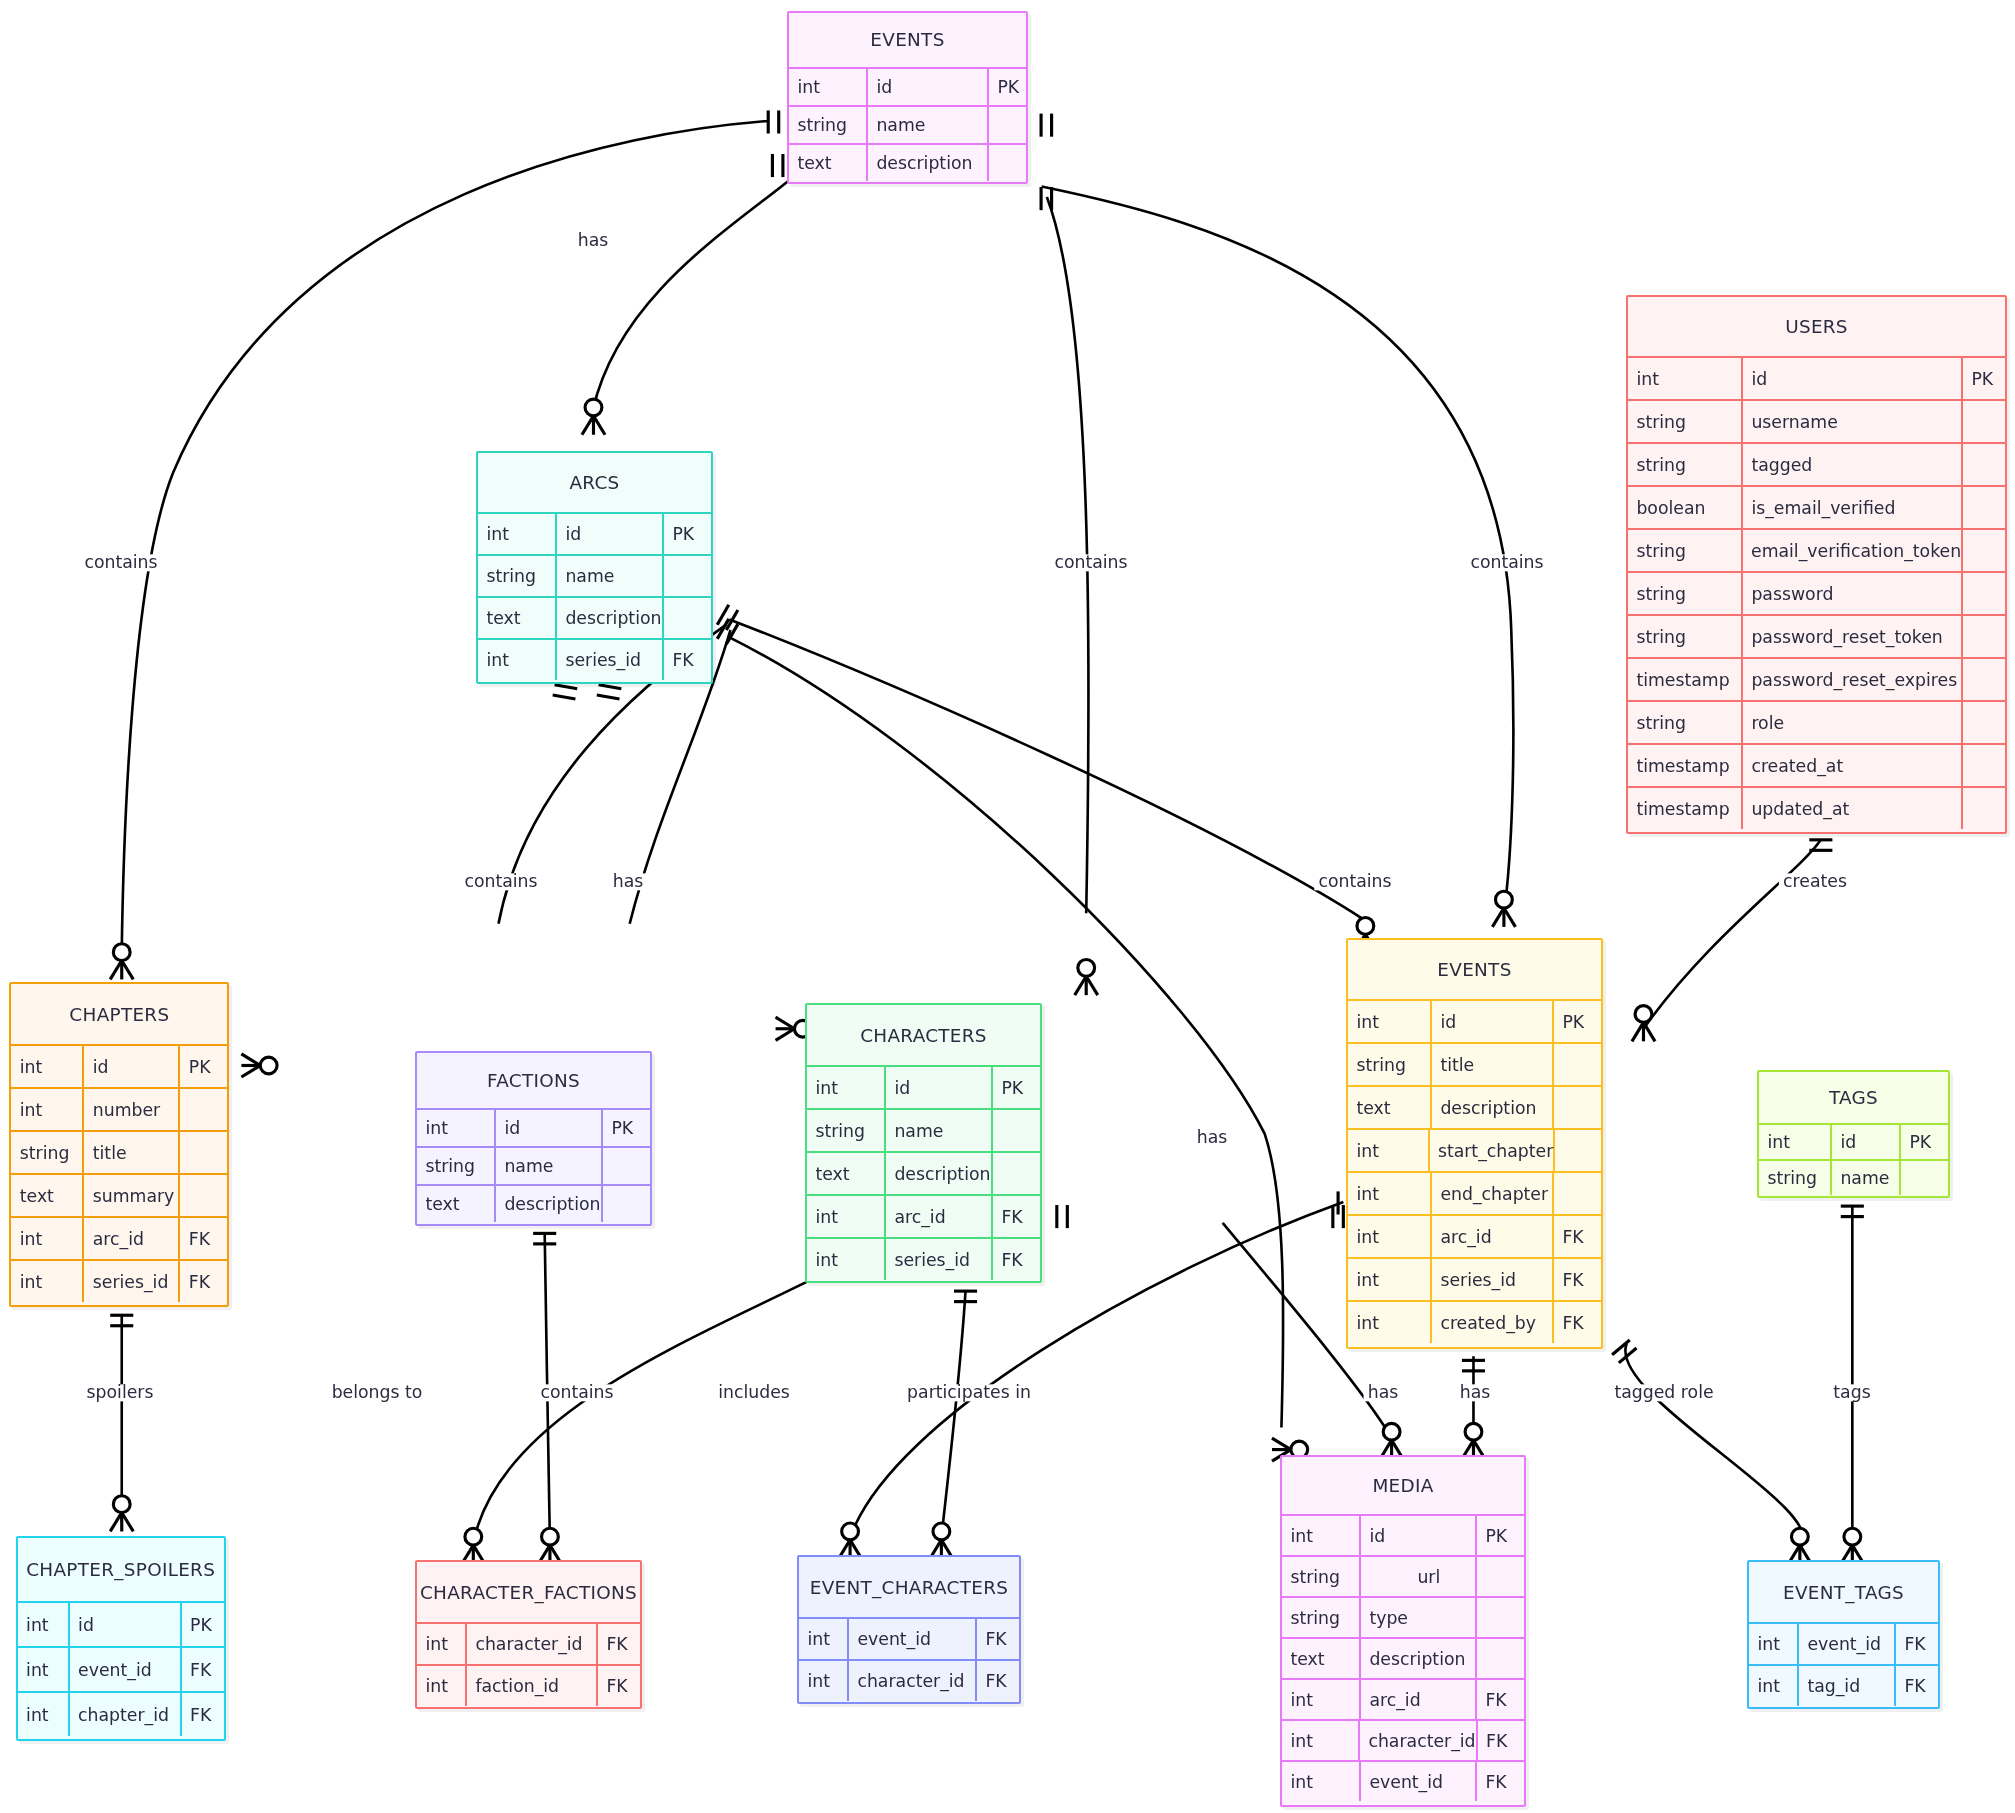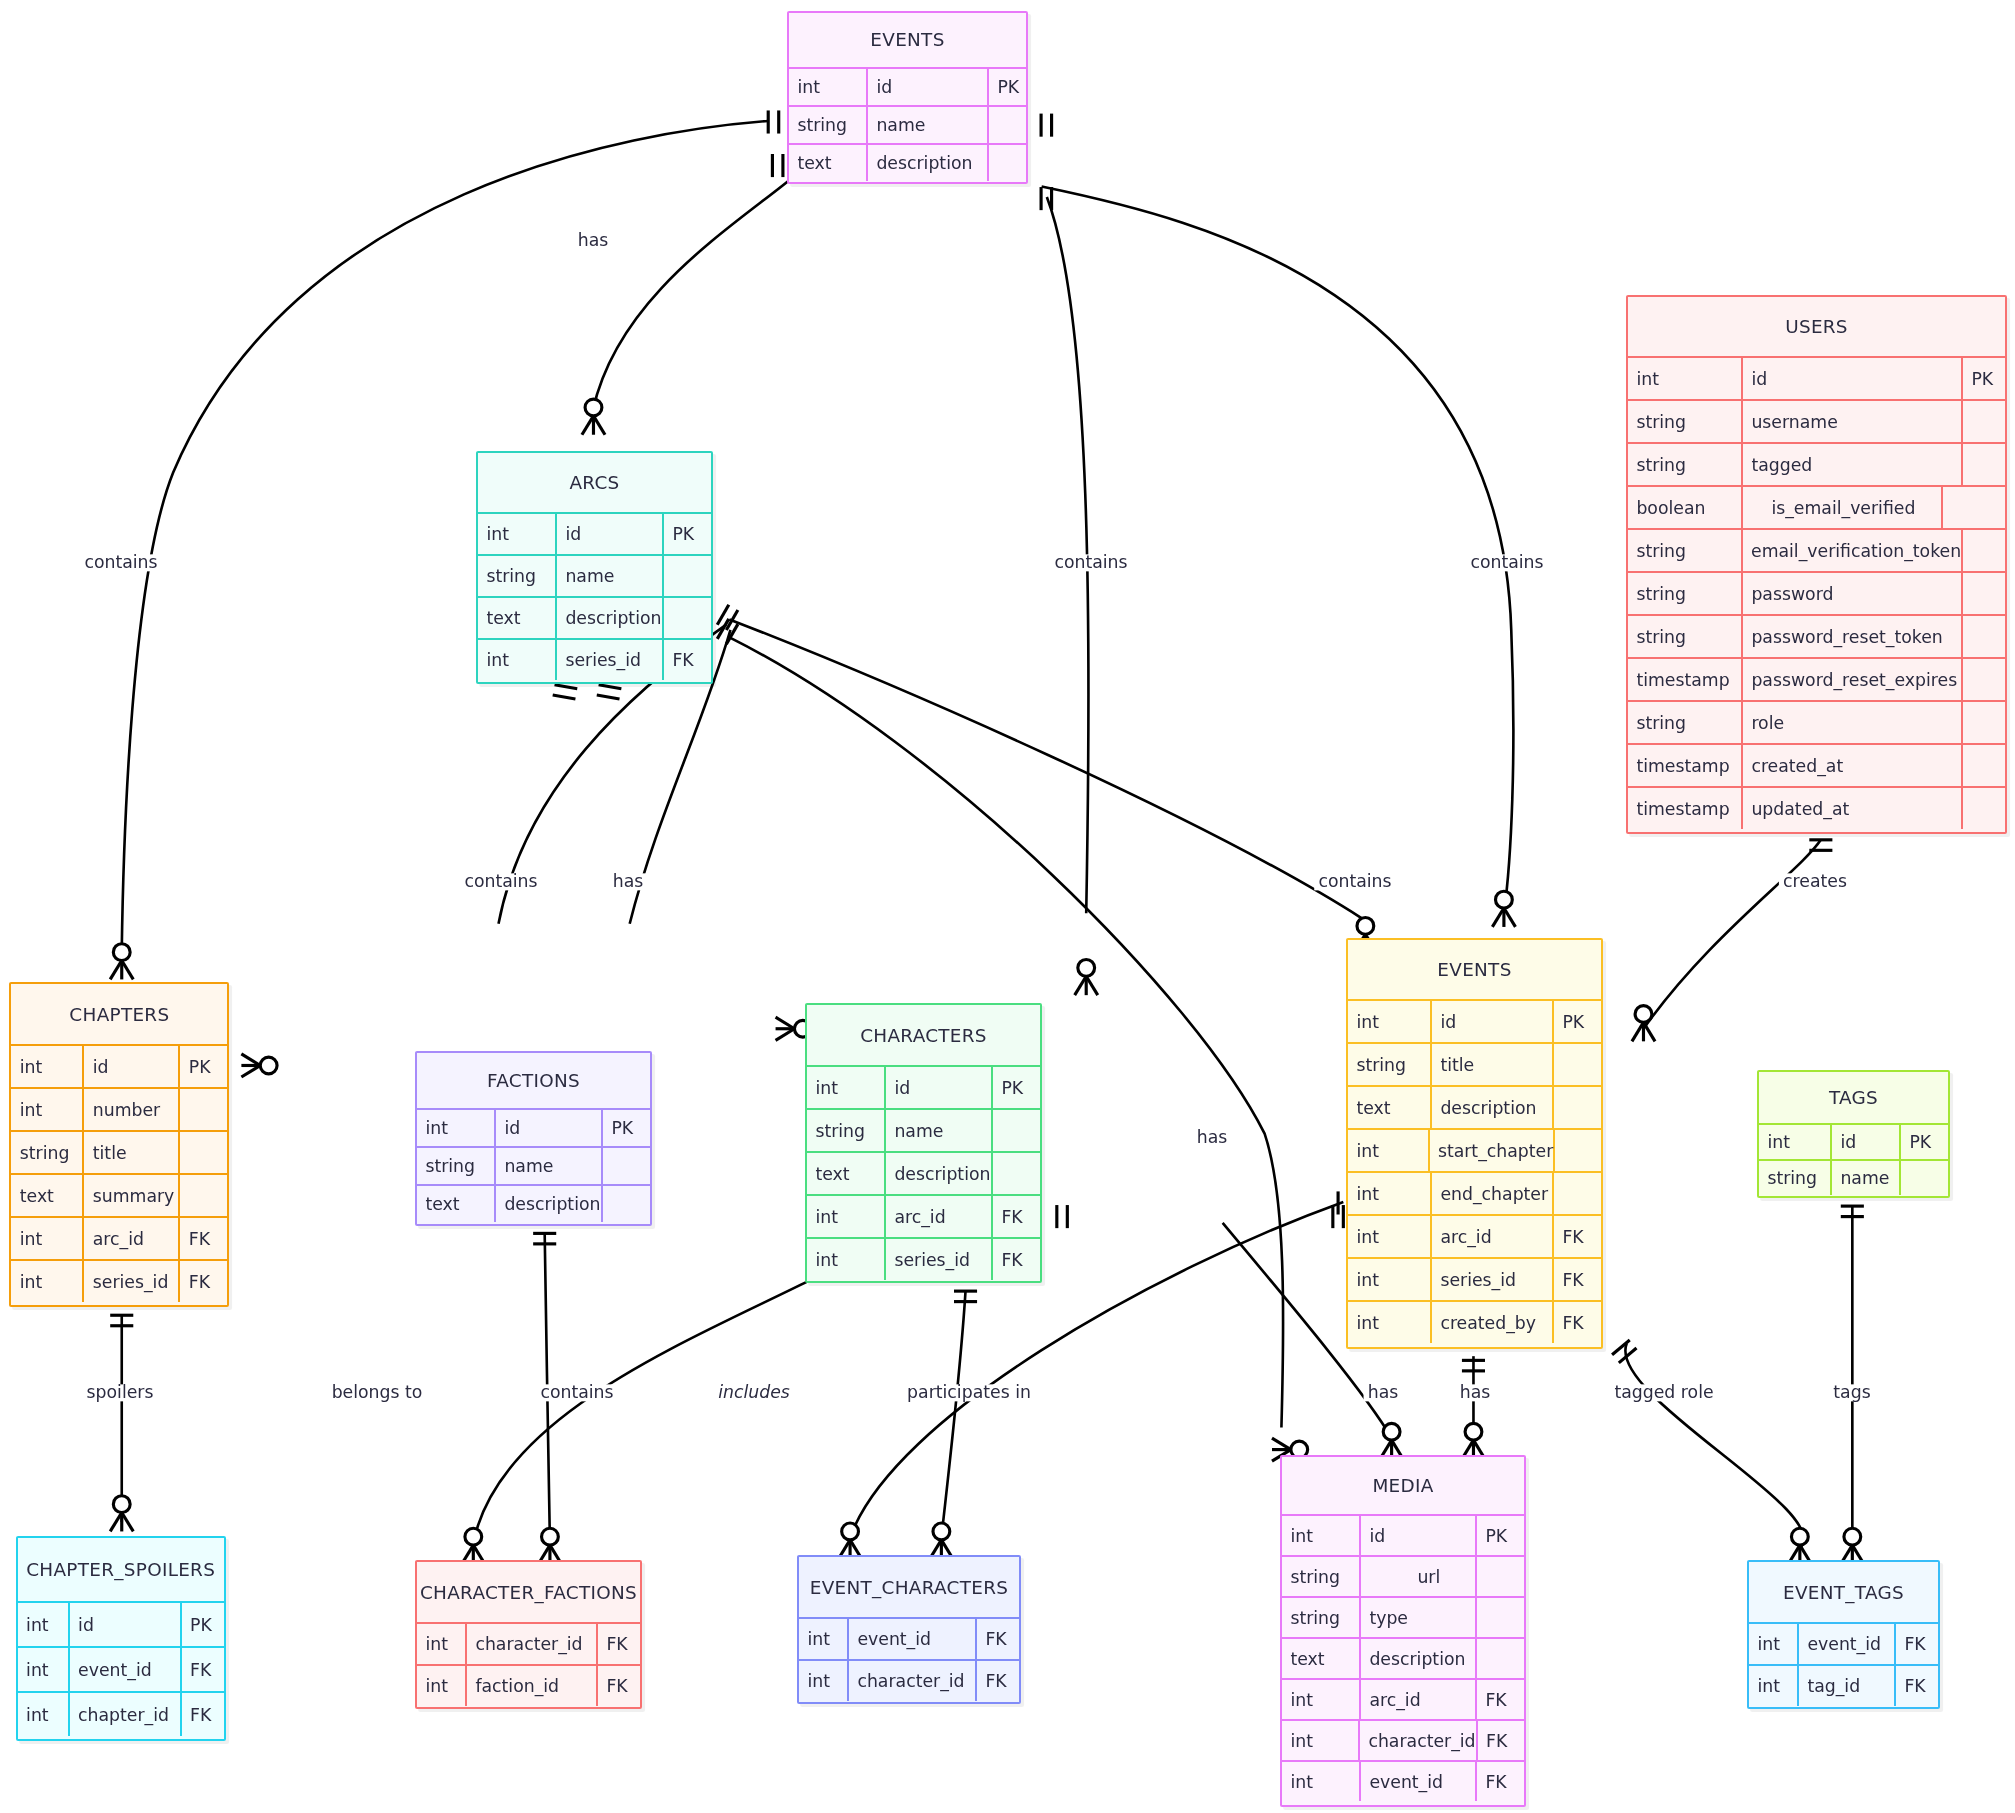--- a/index.html
+++ b/index.html
@@ -294,21 +294,21 @@
         <div class="ent-row" style="height: 43px; border-top-color: rgb(248, 113, 113);">
           <div class="cell c-type" style="width: 115px; border-right-color: rgb(248, 113, 113);">string</div>
           <div class="cell c-name" style="border-right-color: rgb(248, 113, 113);">username</div>
           <div class="cell c-key" style="width: 42px;"></div>
         </div>
         <div class="ent-row" style="height: 43px; border-top-color: rgb(248, 113, 113);">
           <div class="cell c-type" style="width: 115px; border-right-color: rgb(248, 113, 113);">string</div>
           <div class="cell c-name" style="border-right-color: rgb(248, 113, 113);">tagged</div>
           <div class="cell c-key" style="width: 42px;"></div>
         </div>
-        <div class="ent-row" style="height: 43px; border-top-color: rgb(248, 113, 113); gap: 20px;">
+        <div class="ent-row" style="height: 43px; border-top-color: rgb(248, 113, 113);">
           <div class="cell c-type" style="width: 115px; border-right-color: rgb(248, 113, 113);">boolean</div>
           <div class="cell c-name" style="border-right-color: rgb(248, 113, 113);">is_email_verified</div>
           <div class="cell c-key" style="width: 42px;"></div>
         </div>
         <div class="ent-row" style="height: 43px; border-top-color: rgb(248, 113, 113);">
           <div class="cell c-type" style="width: 115px; border-right-color: rgb(248, 113, 113);">string</div>
           <div class="cell c-name" style="border-right-color: rgb(248, 113, 113);">email_verification_token</div>
           <div class="cell c-key" style="width: 42px;"></div>
         </div>
         <div class="ent-row" style="height: 43px; border-top-color: rgb(248, 113, 113);">
@@ -623,20 +623,20 @@
     <div class="edge-label" style="left: 1091px; top: 563px;">contains</div>
     <div class="edge-label" style="left: 1507px; top: 563px;">contains</div>
     <div class="edge-label" style="left: 501px; top: 882px;">contains</div>
     <div class="edge-label" style="left: 628px; top: 882px;">has</div>
     <div class="edge-label" style="left: 1355px; top: 882px;">contains</div>
     <div class="edge-label" style="left: 1212px; top: 1138px;">has</div>
     <div class="edge-label" style="left: 1815px; top: 882px;">creates</div>
     <div class="edge-label" style="left: 120px; top: 1393px;">spoilers</div>
     <div class="edge-label" style="left: 377px; top: 1393px;">belongs to</div>
     <div class="edge-label" style="left: 577px; top: 1393px;">contains</div>
-    <div class="edge-label" style="left: 754px; top: 1393px; font-style: italic;">includes</div>
+    <div class="edge-label" style="left: 754px; top: 1393px;">includes</div>
     <div class="edge-label" style="left: 969px; top: 1393px;">participates in</div>
     <div class="edge-label" style="left: 1383px; top: 1393px;">has</div>
     <div class="edge-label" style="left: 1475px; top: 1393px;">has</div>
     <div class="edge-label" style="left: 1664px; top: 1393px;">tagged role</div>
     <div class="edge-label" style="left: 1852px; top: 1393px;">tags</div>
   </div>
 
 
 </body></html>

